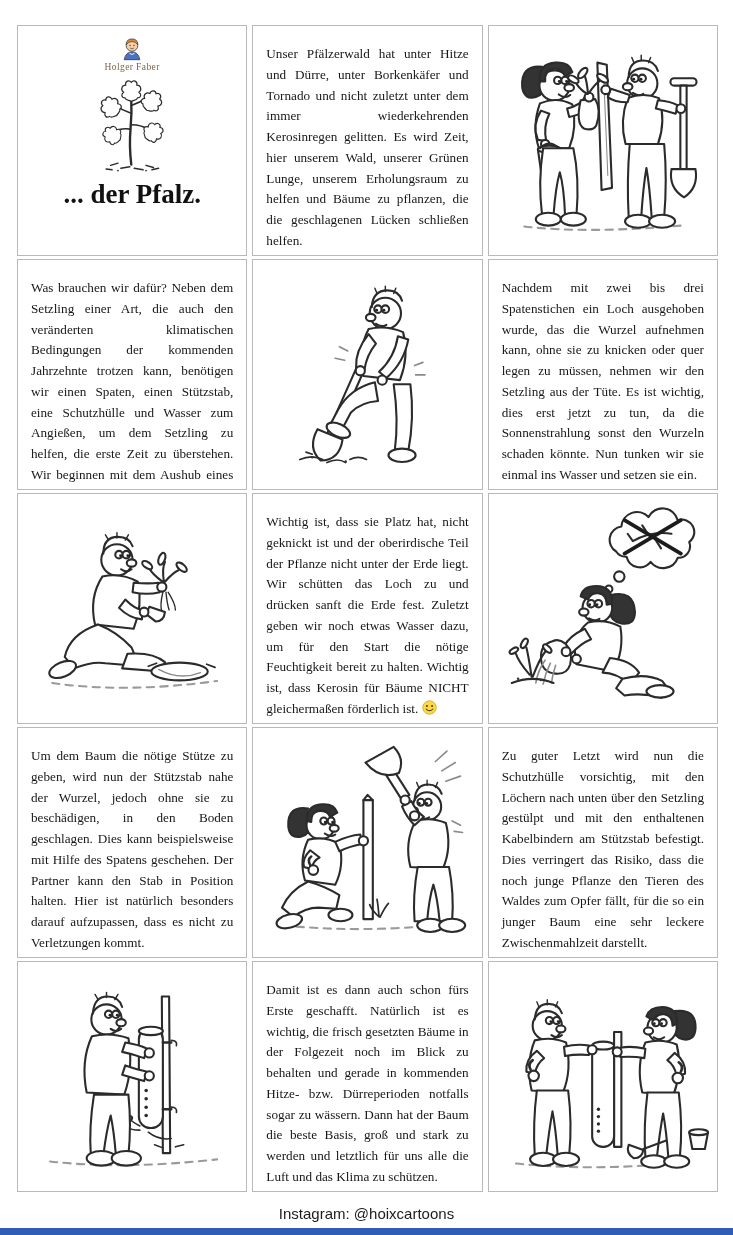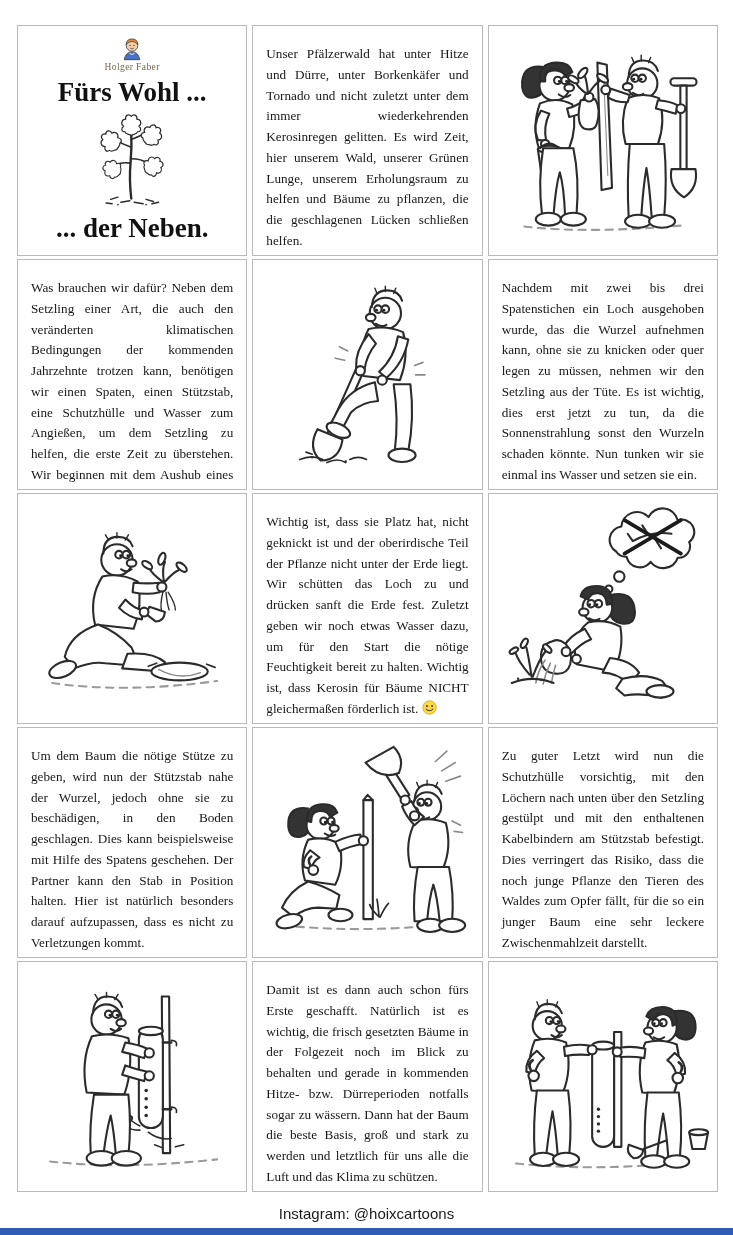--- a/index.html
+++ b/index.html
@@ -29,41 +29,40 @@
     <svg width="26" height="26" viewBox="0 0 40 40">
       <path d="M8,38 q2,-12 12,-12 q10,0 12,12 z" fill="#4a72c4" stroke="#333" stroke-width="1.2"></path>
       <path d="M16,28 q4,4 8,0" stroke="#fff" fill="none" stroke-width="1.4"></path>
       <circle cx="20" cy="16" r="9" fill="#f6cfa8" stroke="#333" stroke-width="1.2"></circle>
       <path d="M11,15 q0,-9 9,-9 q9,0 9,9 q-4,-5 -9,-5 q-5,0 -9,5 z" fill="#d8893b" stroke="#333" stroke-width="1"></path>
       <circle cx="17" cy="16" r="1" fill="#333"></circle>
         <circle cx="23" cy="16" r="1" fill="#333"></circle>
       <path d="M17,20 q3,2.5 6,0" stroke="#333" fill="none" stroke-width="1"></path>
     </svg>
     <div class="brand">Holger Faber</div>
-    <div class="title-line l1">Fürs Wohl ...</div>
     <svg class="oak" viewBox="0 0 130 130">
       <defs>
         <path id="lf" d="M0,15 C-4,13 -8,14 -9,10 C-14,10 -15,5 -11,2 C-16,-2 -13,-8 -8,-8 C-9,-14 -3,-16 0,-12 C3,-16 9,-14 8,-8 C13,-8 16,-2 11,2 C15,5 14,10 9,10 C8,14 4,13 0,15 Z"></path>
       </defs>
       <g stroke="#2b2b2b" fill="none" stroke-linecap="round">
         <path d="M64,120 q-3,-26 -1,-48 q2,-22 1,-42" stroke-width="3.2"></path>
         <path d="M63,50 q-12,-4 -20,-10 M64,40 q12,-4 20,-10 M63,72 q-14,-2 -22,4 M64,66 q14,0 22,6" stroke-width="2.2"></path>
         <g fill="#fff" stroke-width="1.7">
           <use href="#lf" transform="translate(64,20) scale(0.95)"></use>
           <use href="#lf" transform="translate(36,42) rotate(-35) scale(0.95)"></use>
           <use href="#lf" transform="translate(92,34) rotate(30) scale(0.95)"></use>
           <use href="#lf" transform="translate(38,80) rotate(-60) scale(0.85)"></use>
           <use href="#lf" transform="translate(94,76) rotate(55) scale(0.9)"></use>
         </g>
         <path d="M36,121 l10,-3 M50,125 l12,-2 M68,125 l12,2 M84,121 l10,3 M30,126 l8,1 M92,127 l9,-2" stroke-width="2"></path>
         <circle cx="46" cy="128" r="1.2" fill="#333" stroke="none"></circle>
         <circle cx="84" cy="128" r="1.2" fill="#333" stroke="none"></circle>
       </g>
     </svg>
-    <div class="title-line l2">... der Neben.</div>
+    <div class="title-line l2">... der Pfalz.</div>
   </div>
 
   <div class="panel text-panel">
     <p>Unser Pfälzerwald hat unter Hitze und Dürre, unter Borkenkäfer und Tornado und nicht zuletzt unter dem immer wiederkehrenden Kerosinregen gelitten. Es wird Zeit, hier unserem Wald, unserer Grünen Lunge, unserem Erholungsraum zu helfen und Bäume zu pflanzen, die die geschlagenen Lücken schließen helfen.</p>
   </div>
 
   <div class="panel img-panel">
     <svg class="scene" viewBox="0 0 210 210">
       <g stroke="#2b2b2b" stroke-width="2" fill="none" stroke-linecap="round" stroke-linejoin="round">
         <path d="M30,187 q60,7 152,-1" stroke="#9a9a9a" stroke-dasharray="7 6"></path>

